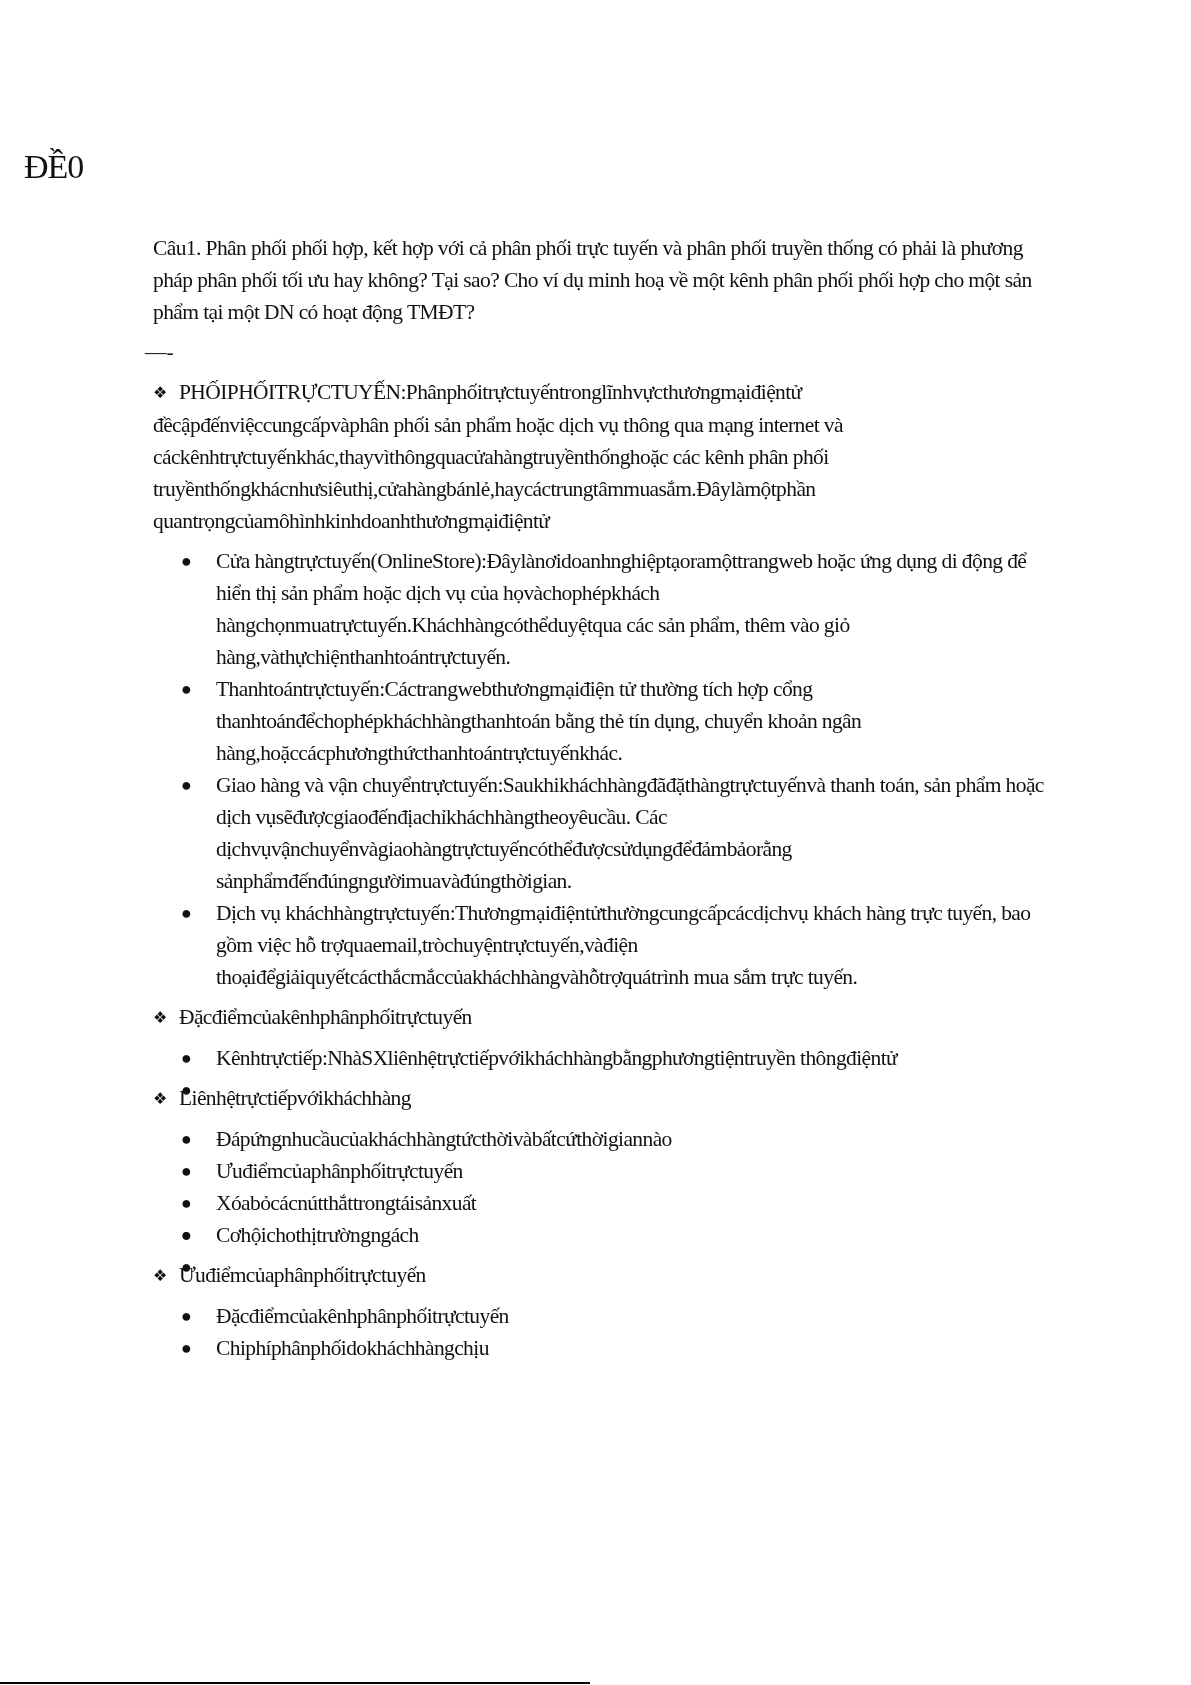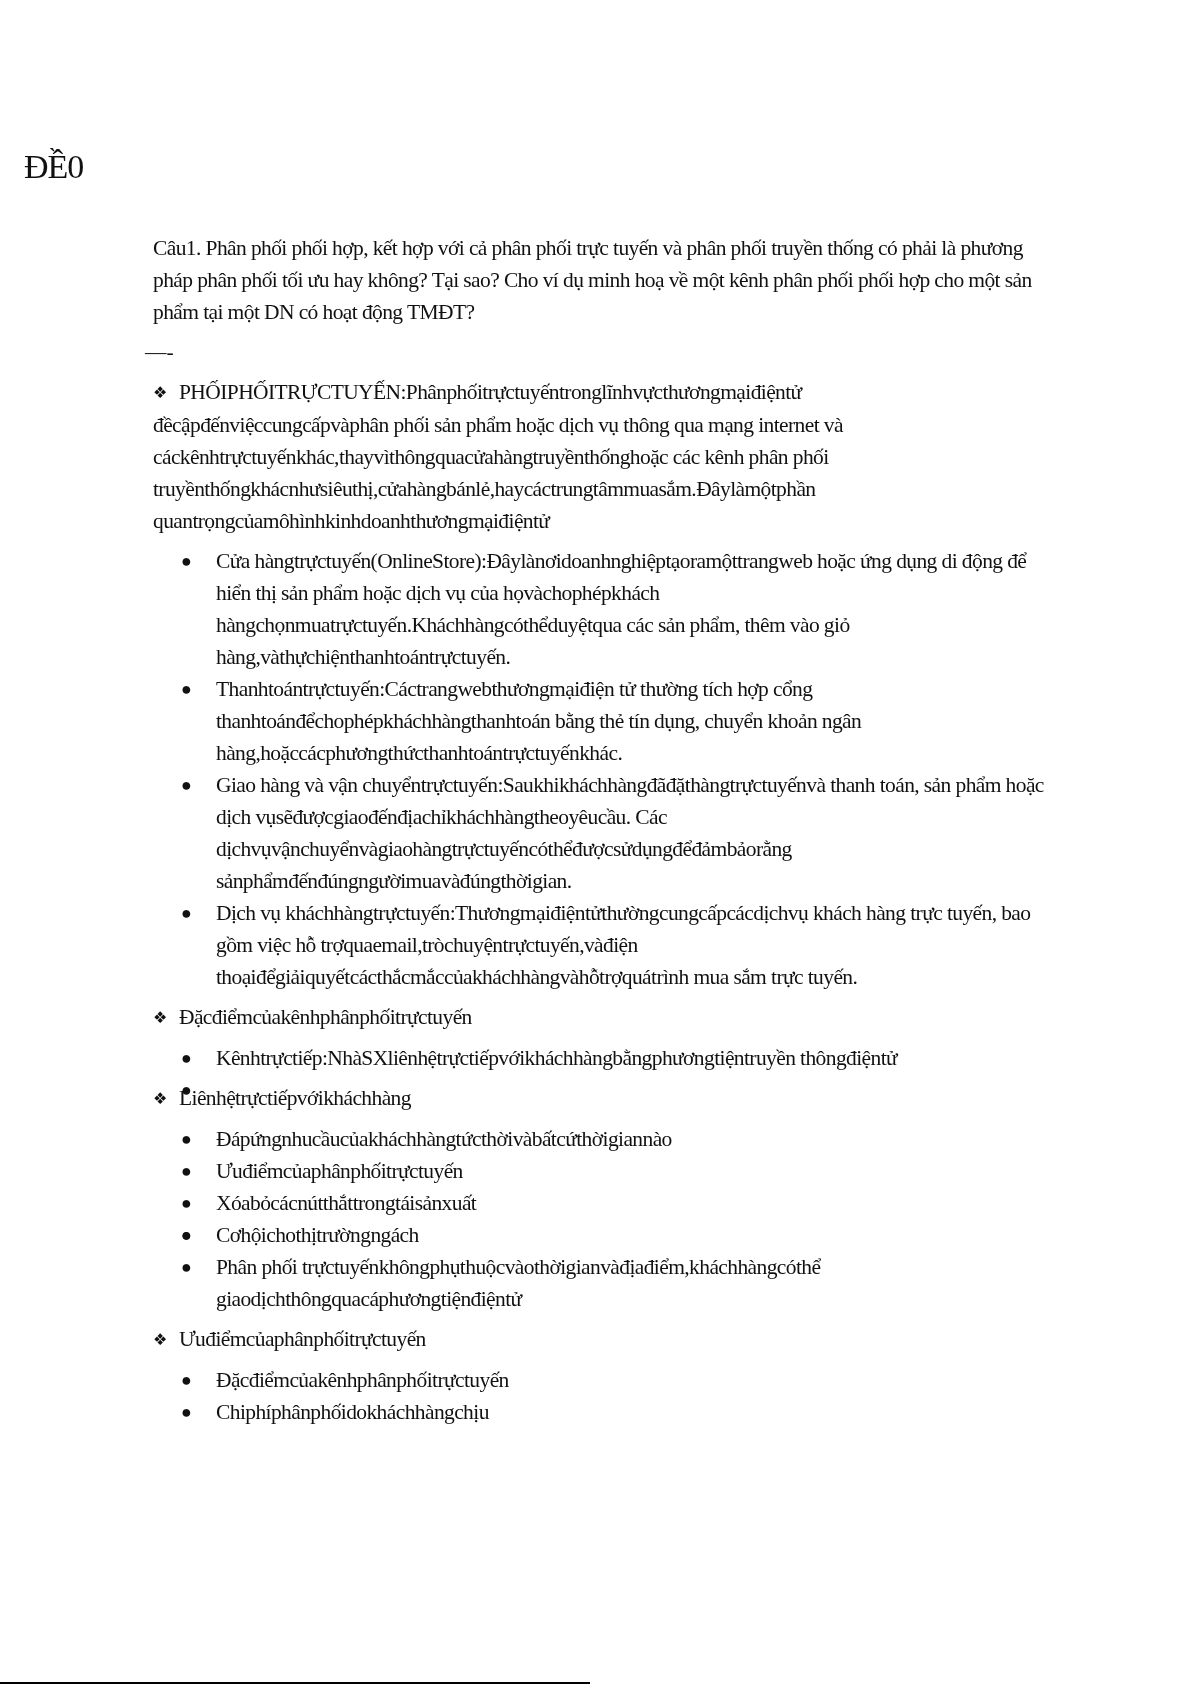--- a/index.html
+++ b/index.html
@@ -66,21 +66,21 @@
     </div>
 
     <div class="section">
       <p class="para tight"><span class="diamond">❖</span><span>Liênhệtrựctiếpvớikháchhàng</span></p>
       <ul class="items">
         <li class="item tight"><span class="bullet">●</span><span>Đápứngnhucầucủakháchhàngtứcthờivàbấtcứthờigiannào</span></li>
         <li class="item tight"><span class="bullet">●</span><span>Ưuđiểmcủaphânphốitrựctuyến</span></li>
         <li class="item tight"><span class="bullet">●</span><span>Xóabỏcácnútthắttrongtáisảnxuất</span></li>
         <li class="item tight"><span class="bullet">●</span></li>
         <li class="item tight"><span class="bullet">●</span><span>Cơhộichothịtrườngngách</span></li>
-        <li class="item tight"><span class="bullet">●</span><span>Phân phối trựctuyếnkhôngphụthuộcvàothờigianvàđịađiểm,kháchhàngcóthể giaodịchthôngquacáphươngtiệnđiệntử</span></li>
+        <li class="item tight"><span class="bullet">●</span></li>
       </ul>
     </div>
 
     <div class="section">
       <p class="para tight"><span class="diamond">❖</span><span>Ưuđiểmcủaphânphốitrựctuyến</span></p>
       <ul class="items">
         <li class="item tight"><span class="bullet">●</span><span>Đặcđiểmcủakênhphânphốitrựctuyến</span></li>
         <li class="item tight"><span class="bullet">●</span><span>Chiphíphânphốidokháchhàngchịu</span></li>
       </ul>
     </div>

